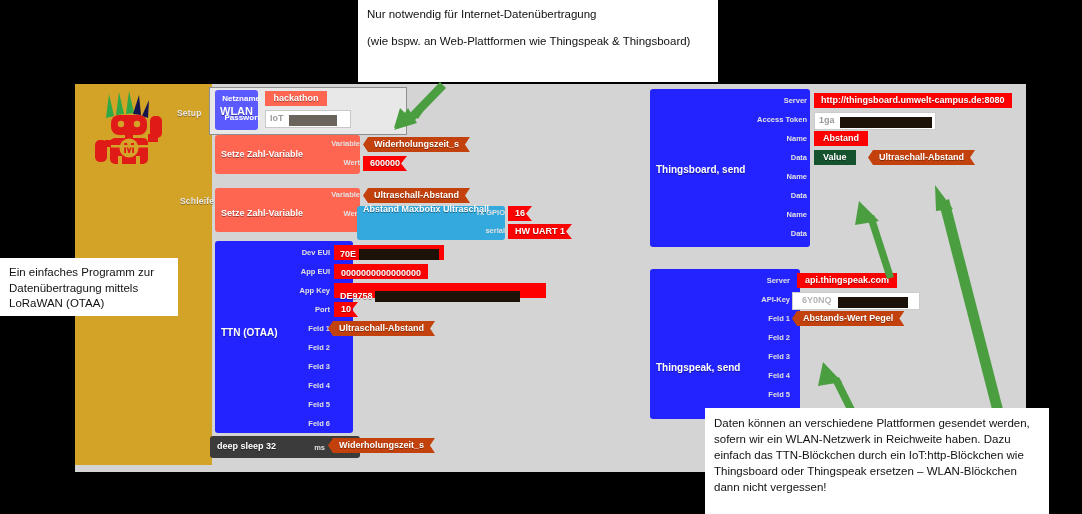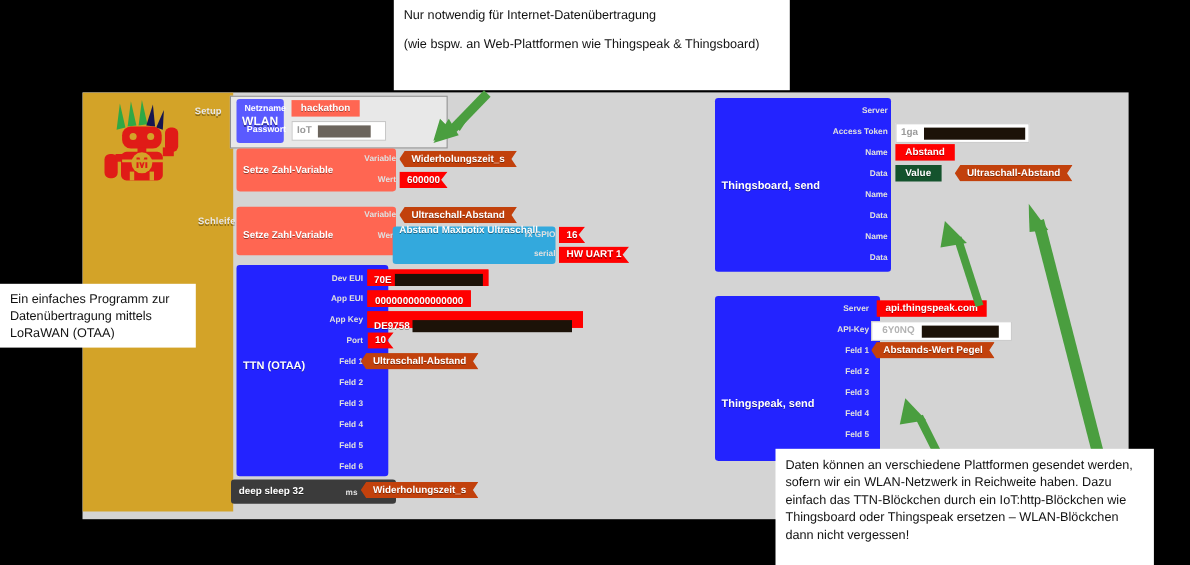--- a/index.html
+++ b/index.html
@@ -78,21 +78,21 @@
     </g>
     <circle cx="37" cy="58" r="9.5" fill="#d4a328"></circle>
     <text x="37" y="63" font-size="14" font-weight="bold" fill="#e01b17" text-anchor="middle" font-family="Liberation Sans, sans-serif">M</text>
     <g fill="#d4a328">
       <rect x="26" y="66" width="4" height="8"></rect>
         <rect x="44" y="66" width="4" height="8"></rect>
       <rect x="19" y="55" width="38" height="2.5"></rect>
     </g>
   </svg>
 
-  <div class="flyout-label" style="left:102px;top:12px;">Setup</div>
+  <div class="flyout-label" style="left:102px;top:24px;">Setup</div>
   <div class="flyout-label" style="left:105px;top:97px;margin-top:15px;">Schleife</div>
 
   <div class="blk" style="left:134px;top:3px;width:196px;height:46px;background:#e8e8e8;border:1.5px solid #8f8f8f;"></div>
   <div class="blk" style="left:140px;top:6px;width:43px;height:40px;background:#5a5aff;border-radius:3px;"></div>
   <div class="lbl" style="left:145px;top:21px;font-size:11px;">WLAN</div>
   <div class="lblW" style="left:120px;top:10px;width:65px;">Netzname</div>
   <div class="lblW" style="left:120px;top:29px;width:65px;">Passwort</div>
   <div class="chip salmon" style="left:190px;top:7px;width:62px;text-align:center;">hackathon</div>
   <div class="blk" style="left:190px;top:26px;width:84px;height:16px;background:#fff;border:1px solid #c8c8c8;">
     <span style="display:inline-block;color:#9a9a9a;font-size:9px;font-weight:bold;padding:2px 0 0 4px;vertical-align:top;">IoT</span>
@@ -131,21 +131,21 @@
   <div class="lblD" style="left:195px;top:278px;width:60px;">Feld 3</div>
   <div class="lblD" style="left:195px;top:297px;width:60px;">Feld 4</div>
   <div class="lblD" style="left:195px;top:316px;width:60px;">Feld 5</div>
   <div class="lblD" style="left:195px;top:335px;width:60px;">Feld 6</div>
 
   <div class="chip outred" style="left:259px;top:161px;width:110px;padding:0 4px;">
     <span>70E</span>
     <span class="redact" style="width:80px;"></span>
   </div>
   <div class="chip outred" style="left:259px;top:180px;padding:0 5px;">0000000000000000</div>
-  <div class="chip outred" style="left:259px;top:199px;width:196px;padding:4px 4px;">
+  <div class="chip outred" style="left:259px;top:199px;width:212px;padding:4px 4px;">
     <span>DE9758</span>
     <span class="redact" style="width:145px;"></span>
   </div>
   <div class="chip hexred" style="left:259px;top:218px;">10</div>
   <div class="chip mag" style="left:253px;top:237px;">Ultraschall-Abstand</div>
 
   <div class="blk" style="left:135px;top:352px;width:150px;height:22px;background:#3b3b3b;border-radius:3px;"></div>
   <div class="lbl" style="left:142px;top:357px;">deep sleep 32</div>
   <div class="lblD" style="left:205px;top:359px;width:45px;">ms</div>
   <div class="chip mag" style="left:253px;top:354px;">Widerholungszeit_s</div>
@@ -155,20 +155,21 @@
 
   <div class="lblD" style="left:650px;top:12px;width:82px;">Server</div>
   <div class="lblD" style="left:650px;top:31px;width:82px;">Access Token</div>
   <div class="lblD" style="left:650px;top:50px;width:82px;">Name</div>
   <div class="lblD" style="left:650px;top:69px;width:82px;">Data</div>
   <div class="lblD" style="left:650px;top:88px;width:82px;">Name</div>
   <div class="lblD" style="left:650px;top:107px;width:82px;">Data</div>
   <div class="lblD" style="left:650px;top:126px;width:82px;">Name</div>
   <div class="lblD" style="left:650px;top:145px;width:82px;">Data</div>
 
+  <div class="chip red" style="left:739px;top:9px;">http://thingsboard.umwelt-campus.de:8080</div>
   <div class="blk" style="left:739px;top:28px;width:120px;height:16px;background:#fff;border:1px solid #ccc;">
     <span style="display:inline-block;color:#9a9a9a;font-size:9px;font-weight:bold;padding:2px 0 0 4px;vertical-align:top;">1ga</span>
     <span class="redact" style="width:92px;margin-left:1px;"></span>
   </div>
   <div class="chip red" style="left:739px;top:47px;padding:0 9px;">Abstand</div>
   <div class="chip brown" style="left:739px;top:66px;padding:0 9px;">Value</div>
   <div class="chip mag" style="left:793px;top:66px;">Ultraschall-Abstand</div>
 
   <div class="blk" style="left:575px;top:185px;width:150px;height:150px;background:#2323ff;border-radius:3px;"></div>
   <div class="lbl" style="left:581px;top:278px;font-size:10px;">Thingspeak, send</div>

